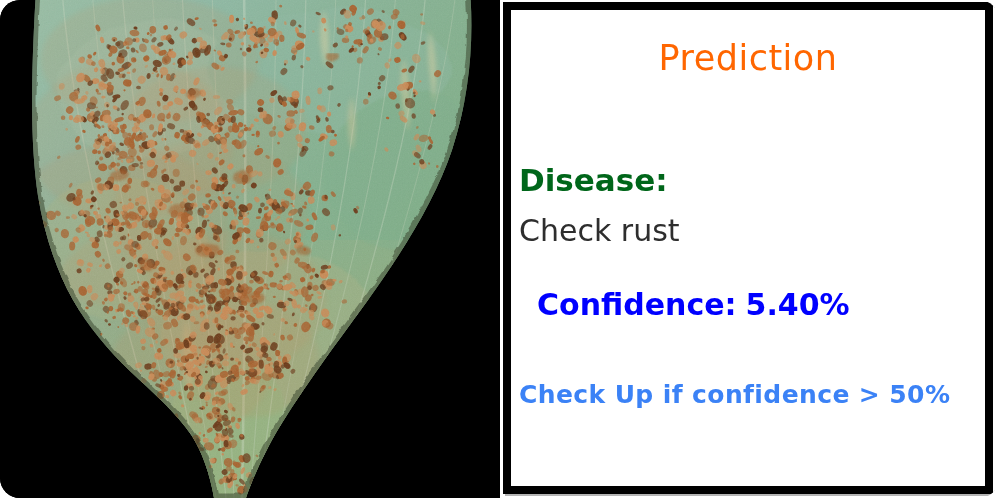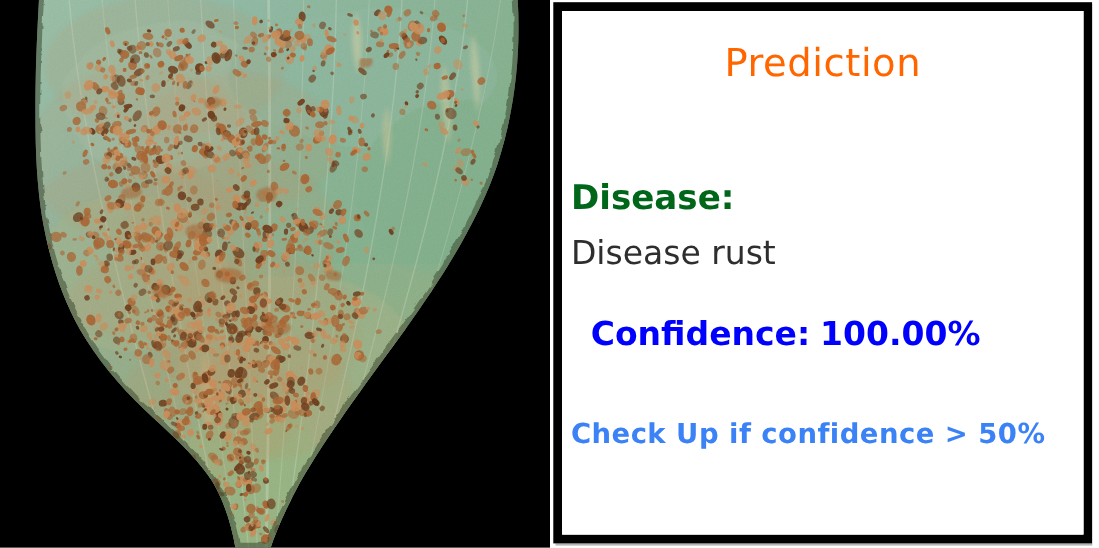--- a/index.html
+++ b/index.html
@@ -8,20 +8,21 @@
     padding: 0;
     background: #ffffff;
   }
   #app {
     position: relative;
     width: 999px;
     height: 498px;
     overflow: hidden;
     font-family: "DejaVu Sans", sans-serif;
     background: #ffffff;
+    border-radius: 20px;
   }
 
   
   #leaf-panel {
     position: absolute;
     left: 0;
     top: 0;
     width: 500px;
     height: 498px;
     background: #000000;
@@ -2061,24 +2062,24 @@
     </svg>
   </div>
 
   <div id="prediction-panel">
     <div id="panel-inner">
 
       <div class="pred-title">Prediction</div>
 
       <div class="line disease-label">Disease:</div>
 
-      <div class="line disease-value">Disease rust</div>
+      <div class="line disease-value">Check rust</div>
 
       <div class="line confidence-line">
-        <span class="conf-label">Confidence:</span><span>100.00%</span>
+        <span class="conf-label">Confidence:</span><span>5.40%</span>
       </div>
 
       <div class="line advice-line">Check Up if confidence &gt; 50%</div>
 
     </div>
   </div>
 
   <div id="right-gutter"></div>
 </div>
 

